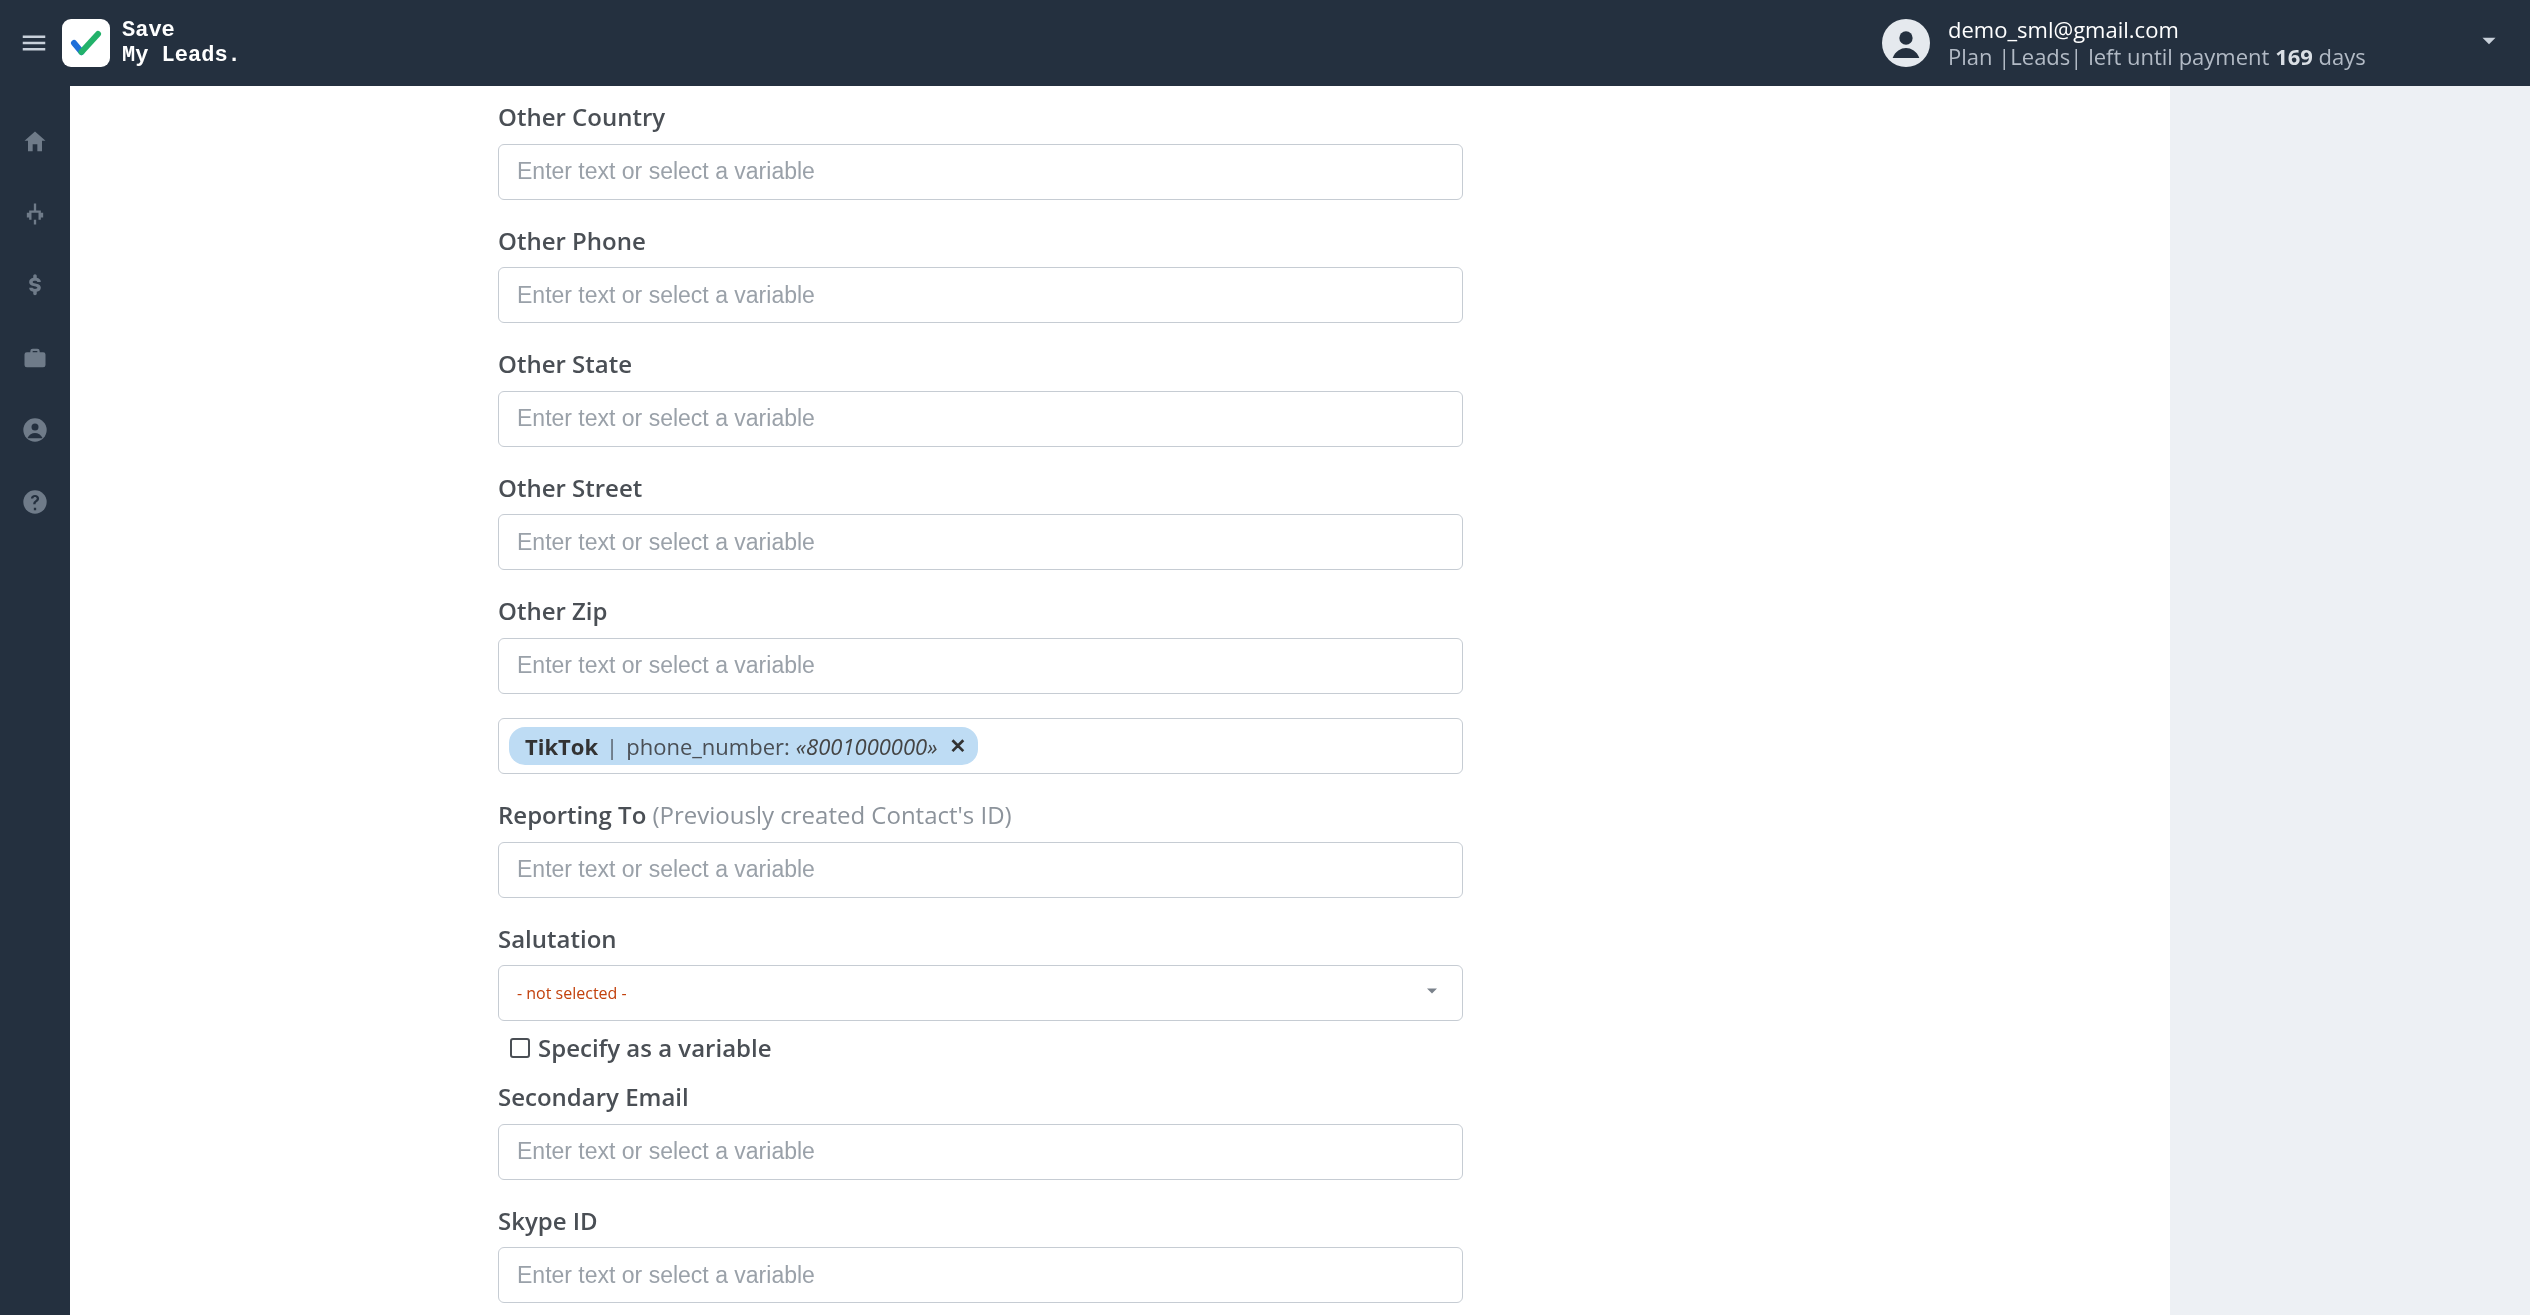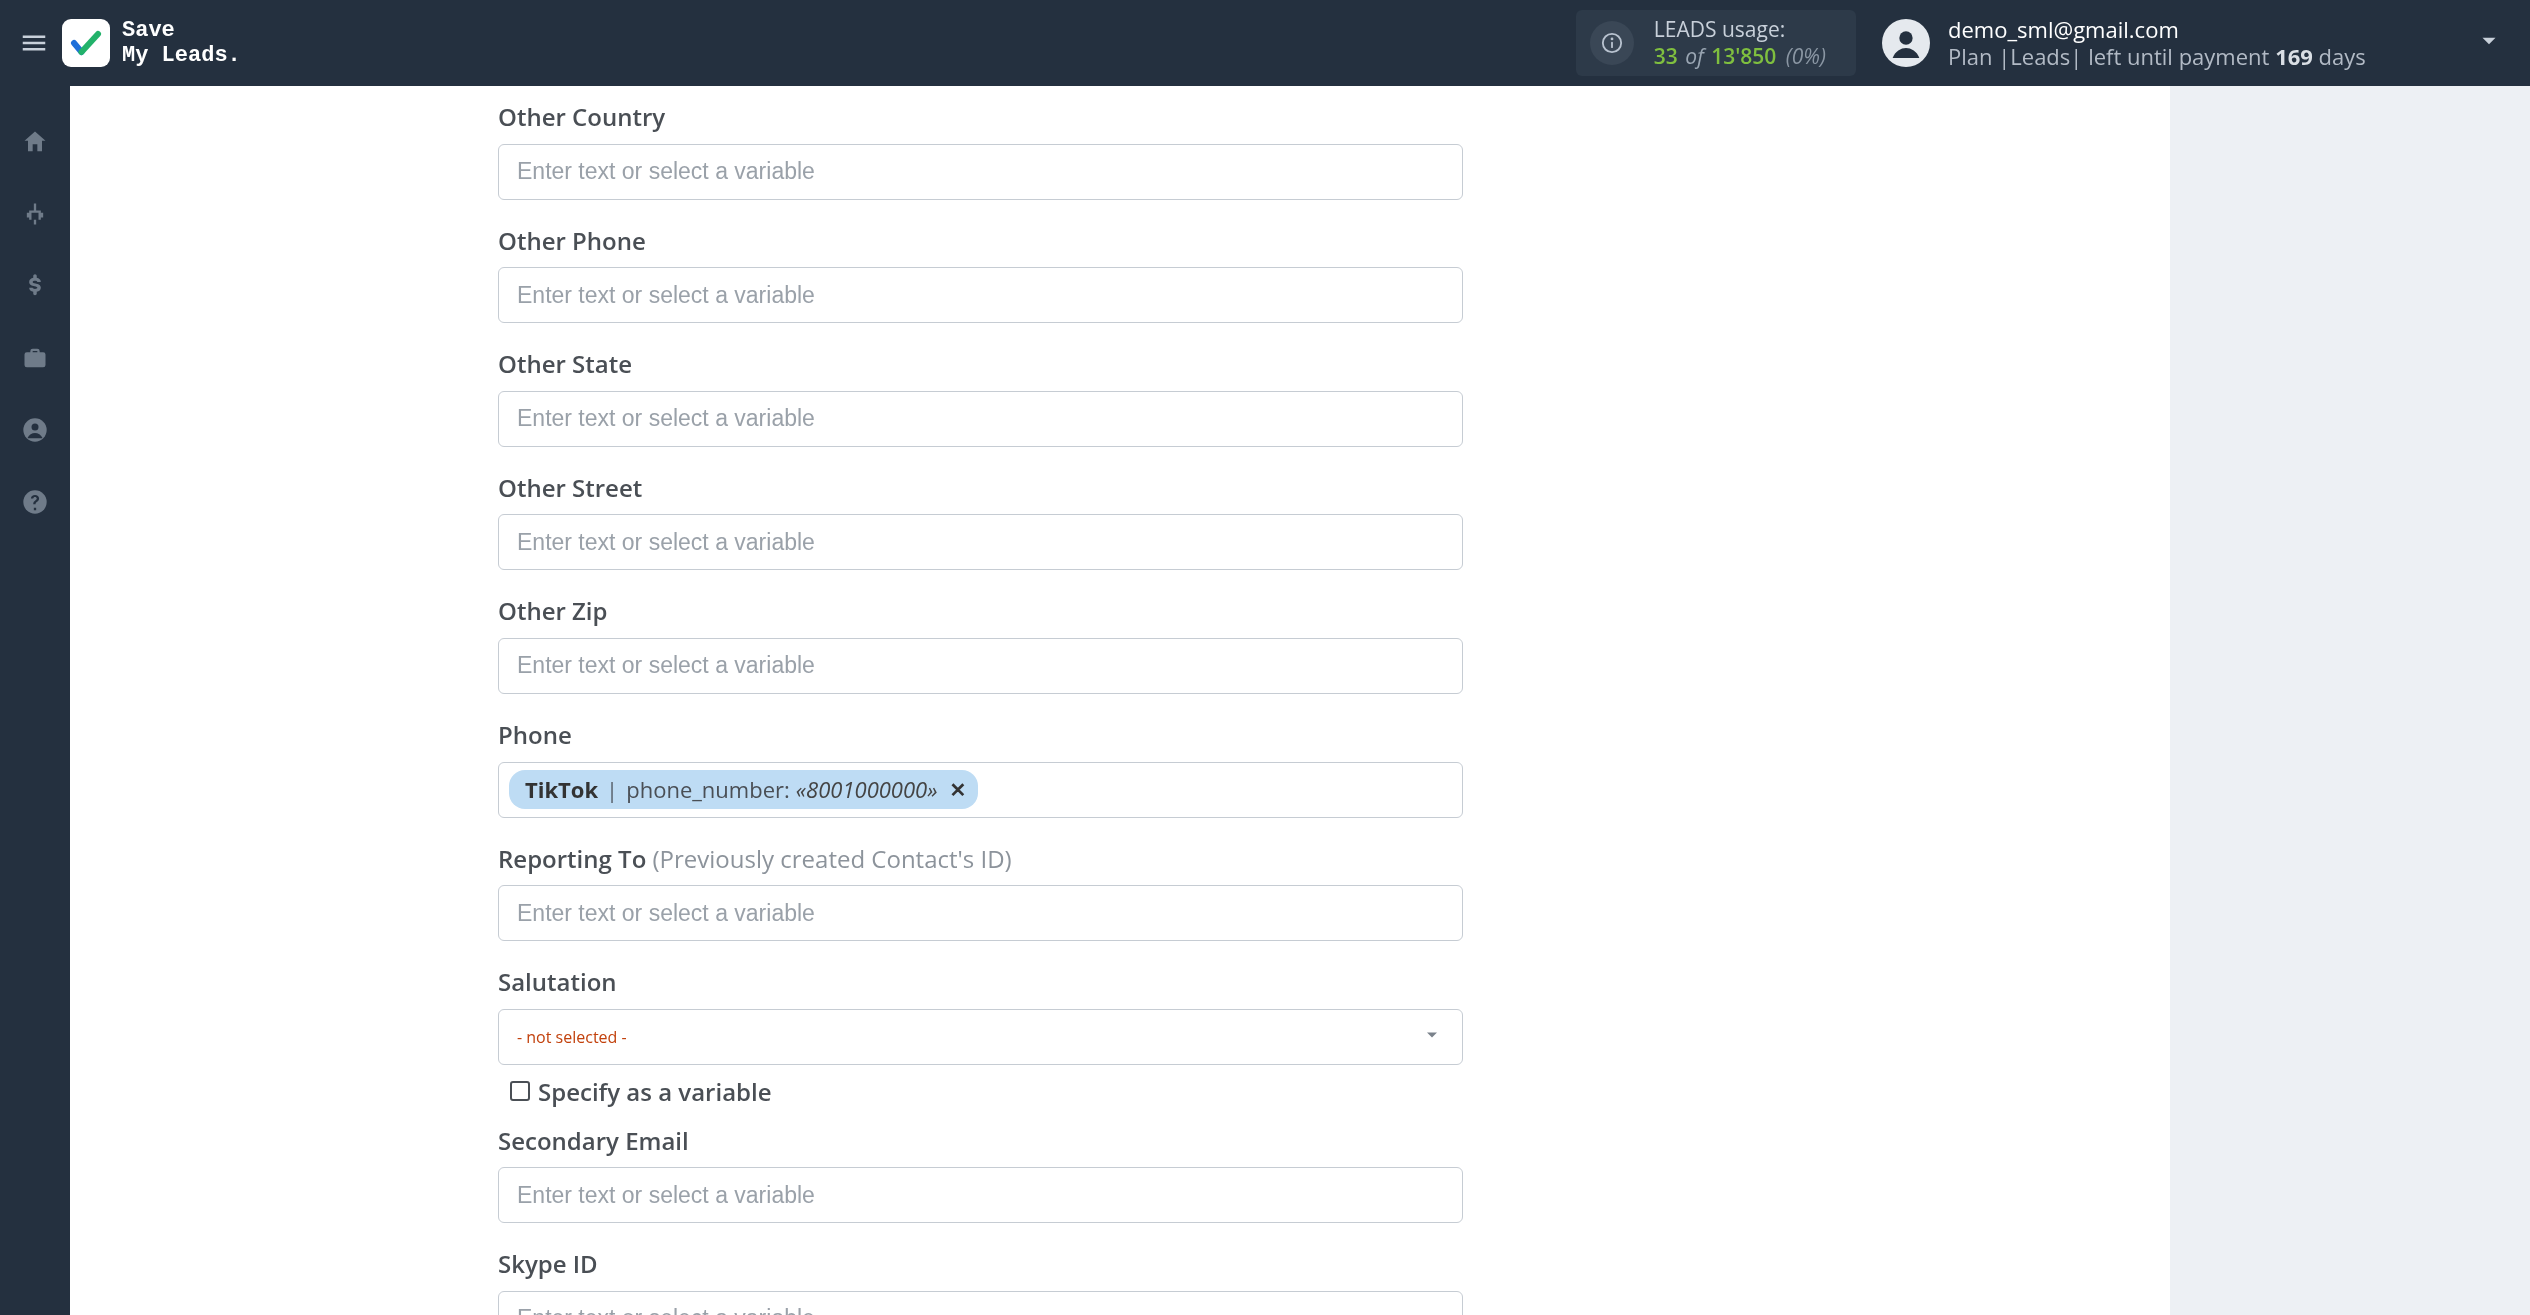--- a/index.html
+++ b/index.html
@@ -155,38 +155,20 @@
         </svg>
     </div>
     <div class="logo-text">
       <div>Save</div>
       <div>My Leads.</div>
     </div>
   </div>
 
   <div class="topbar-spacer"></div>
 
-  <div class="usage-box">
-    <div class="usage-icon">
-      <svg viewBox="0 0 24 24">
-          <circle cx="12" cy="12" r="10" fill="none" stroke="currentColor" stroke-width="2"></circle>
-          <circle cx="12" cy="7.5" r="1.5" fill="currentColor"></circle>
-          <rect x="11" y="10.5" width="2" height="7" rx="1" fill="currentColor"></rect>
-        </svg>
-    </div>
-    <div class="usage-text">
-      <div class="row1">LEADS usage:</div>
-      <div class="row2">
-        <span class="used">33</span>
-        <span class="of">of</span>
-        <span class="total">13'850</span>
-        <span class="pct">(0%)</span>
-      </div>
-    </div>
-  </div>
 
   <div class="account-box" style="flex:0 0 auto; min-width:620px; justify-content:space-between;">
     <div style="display:flex; align-items:center; gap:18px;justify-content:space-between;">
       <div class="avatar">
         <svg viewBox="0 0 24 24">
             <circle cx="12" cy="12" r="11" fill="#e5e9ee"></circle>
             <circle cx="12" cy="9" r="4" fill="#24303f"></circle>
             <path d="M4 21c1.4-4 5-6 8-6s6.6 2 8 6" fill="#24303f"></path>
           </svg>
       </div>
@@ -264,21 +246,20 @@
         <div class="field-label">Other Street</div>
         <input class="text-input" type="text" placeholder="Enter text or select a variable" style="">
       </div>
 
       <div class="field-block">
         <div class="field-label">Other Zip</div>
         <input class="text-input" type="text" placeholder="Enter text or select a variable" style="">
       </div>
 
       <div class="field-block">
-        <div class="field-label">Phone</div>
         <div class="token-input">
           <span class="token">
             <span class="src">TikTok</span>
             <span class="sep"> | </span>
             <span class="key">phone_number: </span>
             <span class="val">«8001000000»</span>
             <span class="x">✕</span>
           </span>
         </div>
       </div>

